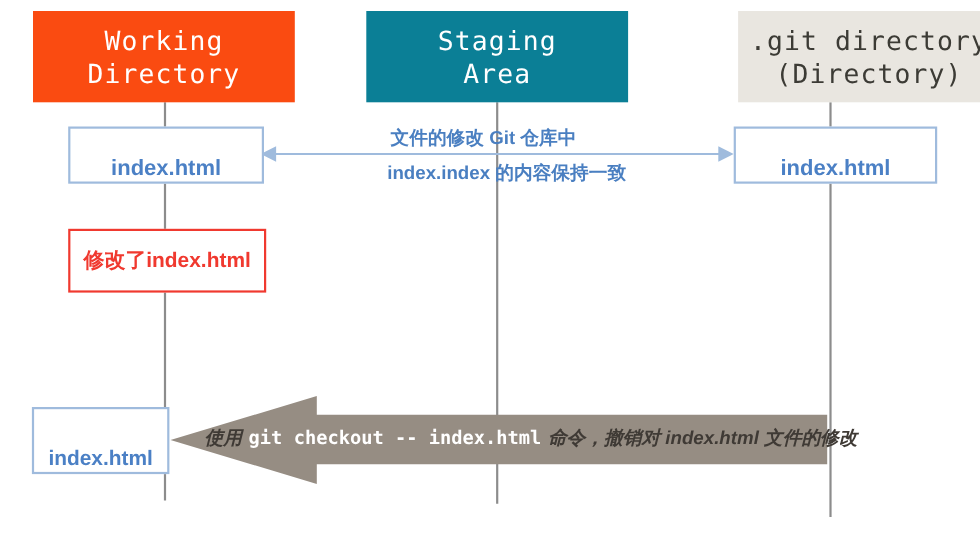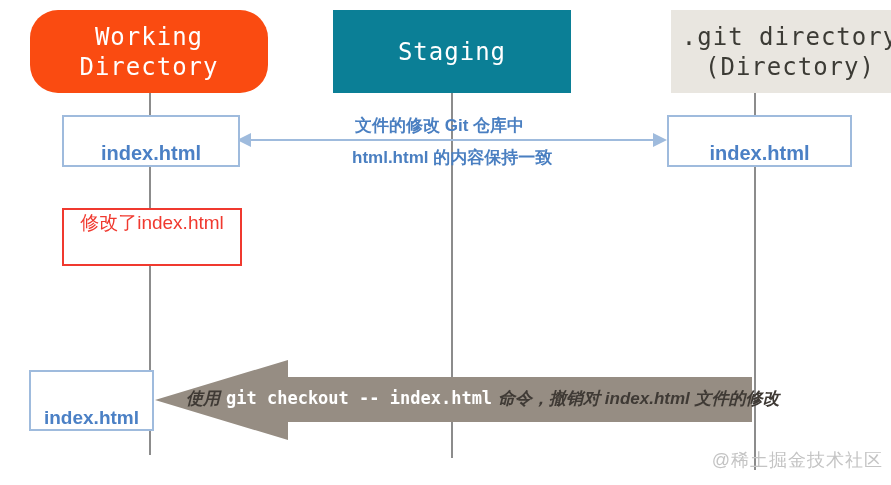--- a/index.html
+++ b/index.html
@@ -12,38 +12,38 @@
   .syncline{stroke:var(--blueBorder);stroke-width:2;}
   .synchead{fill:var(--blueBorder);}
   .bigarrow{fill:var(--arrowGray);}
 
   .header{
     position:absolute;top:10px;width:238px;height:83px;
     display:flex;flex-direction:column;align-items:center;justify-content:center;
     font-family:"DejaVu Sans Mono","Liberation Mono",monospace;
     font-size:24px;line-height:1.25;letter-spacing:1px;
   }
-  .header-working{left:30px;background:var(--orange);color:#ffffff;border-radius:28px;}
+  .header-working{left:30px;background:var(--orange);color:#ffffff;}
   .header-staging{left:333px;background:var(--teal);color:#ffffff;}
   .header-git{left:671px;background:var(--grayBg);color:var(--grayText);}
 
   .filebox{
     position:absolute;background:#ffffff;border:2px solid var(--blueBorder);
     display:flex;align-items:flex-end;justify-content:center;
     color:var(--blueText);font-weight:bold;font-size:20px;
   }
   .filebox-working{left:62px;top:115px;width:174px;height:48px;}
   .filebox-repo{left:667px;top:115px;width:181px;height:48px;}
   .filebox-restored{left:29px;top:370px;width:121px;height:57px;font-size:19px;}
 
   .modifiedbox{
     position:absolute;left:62px;top:208px;width:176px;height:54px;
     background:#ffffff;border:2px solid var(--red);
-    display:flex;justify-content:center;
-    color:var(--red);font-weight:normal;font-size:19px;
+    display:flex;align-items:center;justify-content:center;
+    color:var(--red);font-weight:bold;font-size:19px;
   }
 
   .sync-note{
     position:absolute;color:var(--blueAnnotation);font-weight:bold;font-size:17px;white-space:nowrap;
   }
   .sync-note-1{left:355px;top:114px;}
   .sync-note-2{left:352px;top:146px;}
 
   .checkout-text{
     position:absolute;left:186px;top:387px;white-space:nowrap;font-size:17px;font-weight:bold;
@@ -75,43 +75,43 @@
 
     <polygon class="bigarrow" points="155,400 288,360 288,377 752,377 752,422 288,422 288,440"></polygon>
   </svg>
 
   <div class="header header-working">
     <span>Working</span>
     <span>Directory</span>
   </div>
   <div class="header header-staging">
     <span>Staging</span>
+    <span>Area</span>
   </div>
   <div class="header header-git">
     <span>.git directory</span>
     <span>(Directory)</span>
   </div>
 
   <div class="filebox filebox-working">
     <span>index.html</span>
   </div>
   <div class="filebox filebox-repo">
     <span>index.html</span>
   </div>
 
   <div class="sync-note sync-note-1">文件的修改 Git 仓库中</div>
-  <div class="sync-note sync-note-2">html.html 的内容保持一致</div>
+  <div class="sync-note sync-note-2">index.index 的内容保持一致</div>
 
   <div class="modifiedbox">
     <span>修改了index.html</span>
   </div>
 
   <div class="filebox filebox-restored">
     <span>index.html</span>
   </div>
 
   <div class="checkout-text">
     <span class="dark">使用</span><span class="cmd">git checkout -- index.html</span><span class="dark">命令，撤销对 index.html 文件的修改</span>
   </div>
 
-  <div class="watermark">@稀土掘金技术社区</div>
 
 </div>
 
 </body></html>

